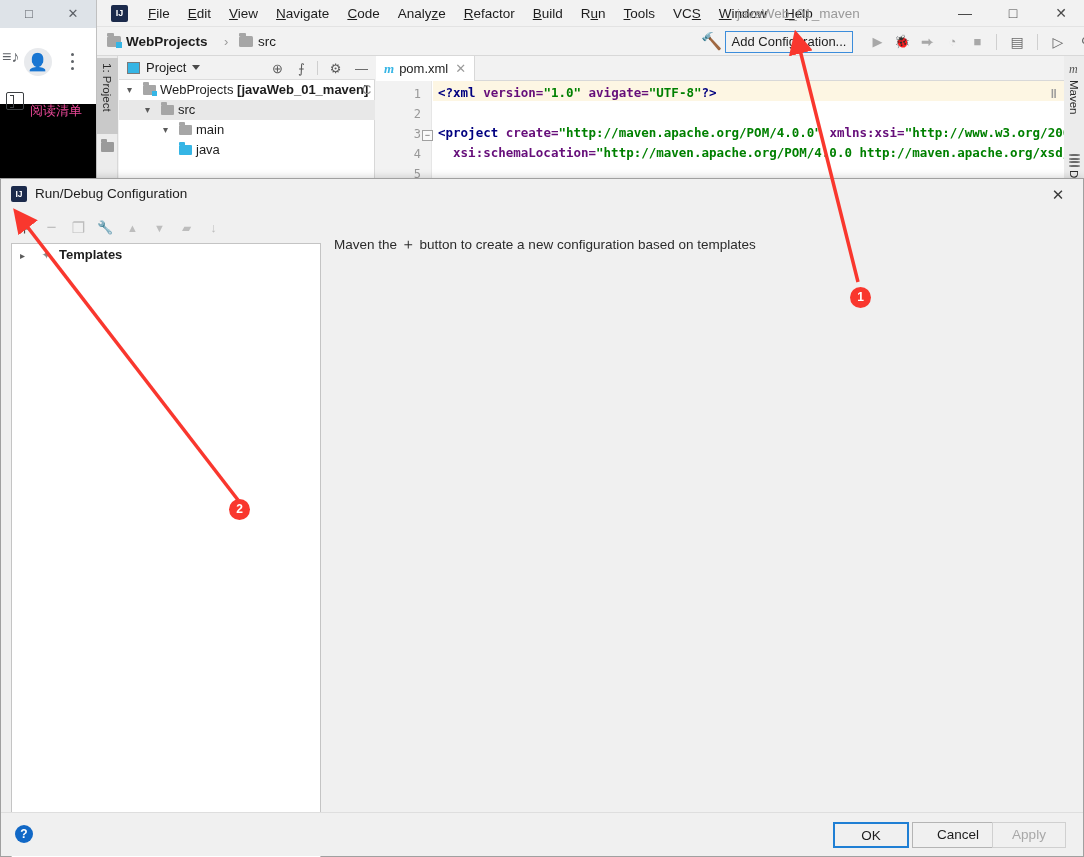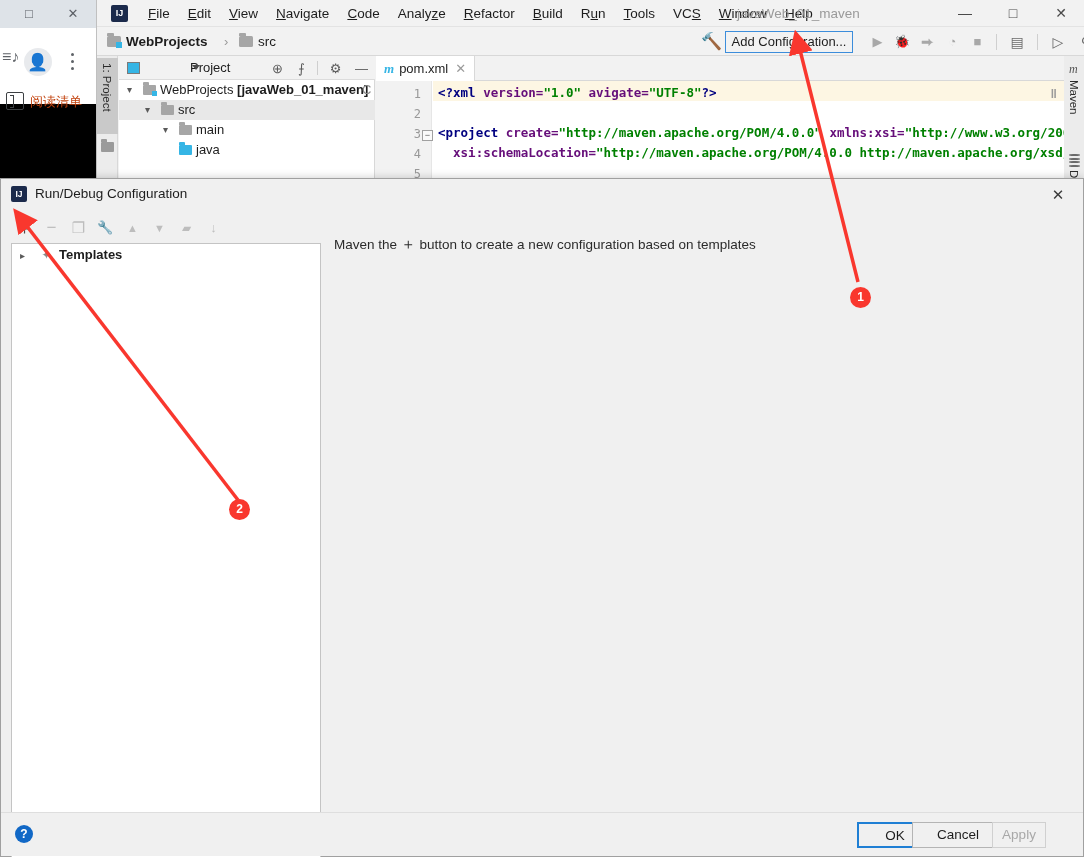--- a/index.html
+++ b/index.html
@@ -53,22 +53,22 @@
     position: absolute; left: 6px; top: 6px; width: 18px; height: 18px;
     border: 1.6px solid #3c4043; border-radius: 2px;
   }
   .bm-icon::before {
     content: ""; position: absolute; left: 3px; top: 2px;
     width: 3px; height: 11px;
     border-top: 1.6px solid #3c4043; border-bottom: 1.6px solid #3c4043;
     border-right: 1.6px solid #3c4043;
   }
   .bm-label {
-    position: absolute; left: 30px; top: 7px;
-    font-size: 13px; color: #c2410c;
+    position: absolute; left: 30px; top: 16px;
+    font-size: 13px; color: #ec4899;
     font-family: "DejaVu Sans", sans-serif;
   }
 
   
   .ij-window {
     position: absolute; left: 96px; top: 0; width: 988px; height: 857px;
     background: #f2f2f2;
     border-left: 1px solid #c0c0c0;
   }
 
@@ -191,21 +191,21 @@
     background: #ffffff; border-right: 1px solid #d8d8d8;
   }
   .pp-header {
     position: absolute; left: 0; top: 0; width: 256px; height: 24px;
     background: #f2f2f2; border-bottom: 1px solid #dcdcdc;
   }
   .pp-title-ic {
     position: absolute; left: 8px; top: 6px; width: 13px; height: 12px;
     border: 1.5px solid #7a7a7a; background: #35b5e5;
   }
-  .pp-title { position: absolute; left: 27px; top: 4px; font-size: 13px; margin-left: 44px; }
+  .pp-title { position: absolute; left: 27px; top: 4px; font-size: 13px; }
   .pp-caret {
     position: absolute; left: 73px; top: 9px;
     width: 0; height: 0; border-left: 4px solid transparent;
     border-right: 4px solid transparent; border-top: 5px solid #4a4a4a;
   }
   .pp-act { position: absolute; top: 4px; width: 17px; height: 17px; text-align: center;
             line-height: 17px; font-size: 13px; color: #5a5a5a; }
   .pp-sep { position: absolute; top: 5px; width: 1px; height: 14px; background: #cfcfcf; }
 
   .tree { position: absolute; left: 0; top: 24px; width: 256px; }
@@ -586,23 +586,23 @@
       
     </div>
 
     <div class="tmp-row">
       
       
     </div>
 
     <div class="dlg-bottom">
       <div class="help-btn">?</div>
-      <div class="dbtn default" style="left:832px; width:76px;margin-left:24px;">OK</div>
+      <div class="dbtn default" style="left:832px; width:76px;">OK</div>
       <div class="dbtn" style="left:911px; width:92px;">Cancel</div>
-      <div class="dbtn dis" style="left:991px; width:54px;">Apply</div>
+      <div class="dbtn dis" style="left:991px; width:74px;">Apply</div>
     </div>
   </div>
 
   <svg class="anno-svg">
     <defs>
       <marker id="ah" markerWidth="7" markerHeight="7" refX="1" refY="3.5" orient="auto">
         <polygon points="0 0, 7 3.5, 0 7" fill="#f9372e"></polygon>
       </marker>
     </defs>
     <line x1="858" y1="282" x2="800" y2="50" stroke="#f9372e" stroke-width="3.5" marker-end="url(#ah)"></line>

